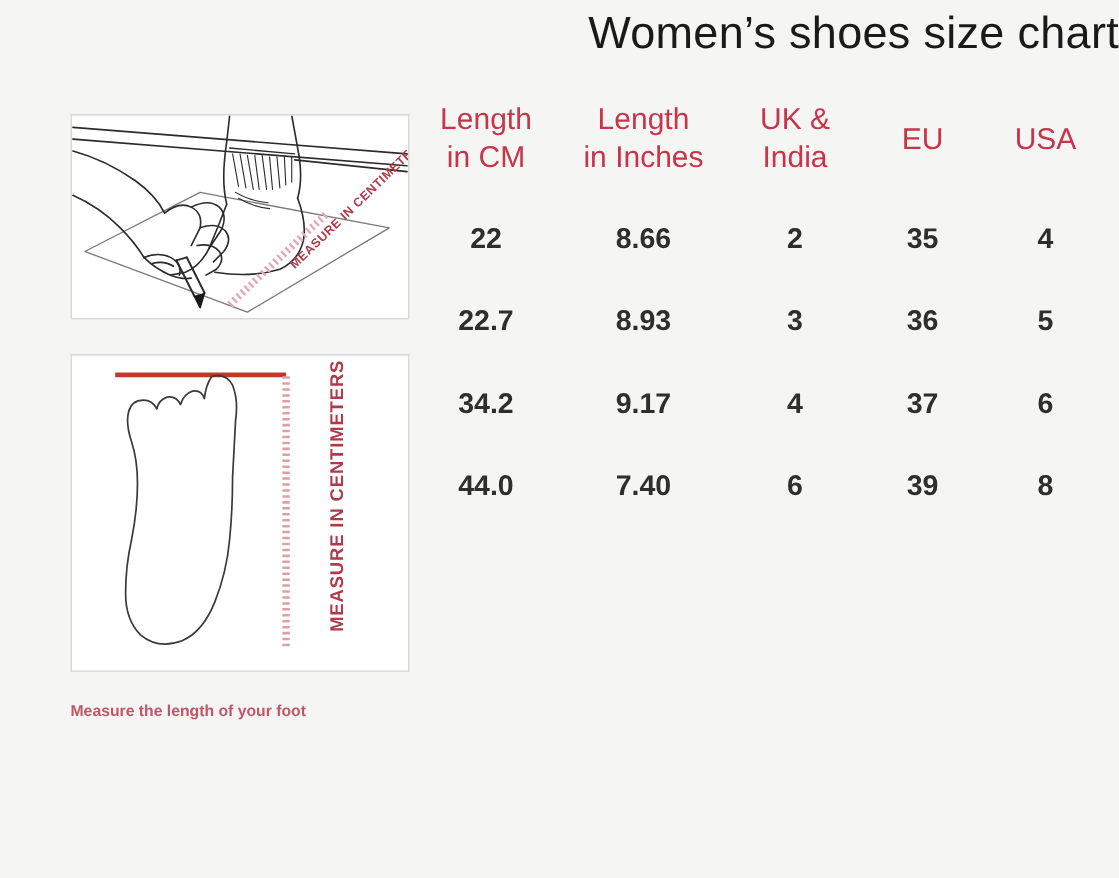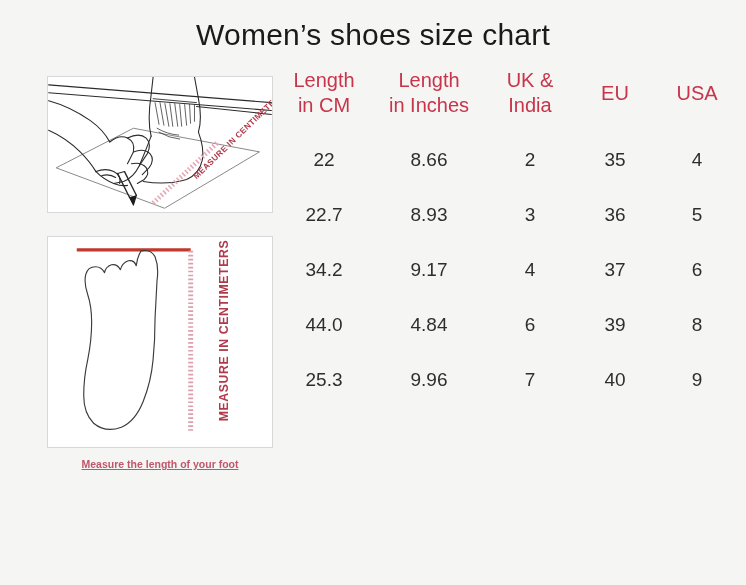--- a/index.html
+++ b/index.html
@@ -12,24 +12,24 @@
     height: 585px;
     background: #f5f5f4;
     font-family: "Liberation Sans", sans-serif;
     overflow: hidden;
     position: relative;
   }
 
   
   #page-title {
     position: absolute;
-    top: 18px;
+    top: 6px;
     left: 0;
     width: 746px;
-    text-align: center;
+    text-align: right;
     font-size: 30px;
     font-weight: 400;
     letter-spacing: 0.2px;
     color: #1a1a1a;
   }
 
   
   #illustrations {
     position: absolute;
     left: 47px;
@@ -42,27 +42,26 @@
     background: #ffffff;
     border: 1px solid #d8d8d8;
     overflow: hidden;
   }
   #figure-measure-hand { width: 226px; height: 137px; margin-bottom: 0; }
   #figure-foot-outline { width: 226px; height: 212px; margin-top: 23px; }
 
   .figure-svg { display: block; width: 100%; height: 100%; }
 
   #caption-measure {
-    margin-top: 9px;
-    text-align: center;
+    margin-top: 19px;
+    text-align: left;
     font-size: 10.5px;
     line-height: 1.42;
     font-weight: 700;
     color: #c0566a;
-    text-decoration: underline;
   }
   #caption-measure .cap-line { display: block; white-space: nowrap; }
 
   
   #size-table {
     position: absolute;
     left: 274px;
     top: 68px;
     width: 466px;
     border-collapse: collapse;
@@ -72,21 +71,21 @@
     font-weight: 400;
     color: #c8344a;
     line-height: 1.26;
     padding: 0 0 14px 0;
     vertical-align: middle;
     text-align: center;
     white-space: pre-line;
   }
   #size-table td {
     font-size: 19px;
-    font-weight: 400;
+    font-weight: 700;
     color: #2e2e2e;
     text-align: center;
     height: 55px;
     vertical-align: middle;
     padding: 0;
   }
   #size-table col.c-cm     { width: 100px; }
   #size-table col.c-in     { width: 110px; }
   #size-table col.c-uk     { width: 92px;  }
   #size-table col.c-eu     { width: 78px;  }
@@ -231,26 +230,19 @@
       </tr>
       <tr>
         <td>34.2</td>
         <td>9.17</td>
         <td>4</td>
         <td>37</td>
         <td>6</td>
       </tr>
       <tr>
         <td>44.0</td>
-        <td>4.84</td>
+        <td>7.40</td>
         <td>6</td>
         <td>39</td>
         <td>8</td>
       </tr>
-      <tr>
-        <td>25.3</td>
-        <td>9.96</td>
-        <td>7</td>
-        <td>40</td>
-        <td>9</td>
-      </tr>
     </tbody>
 </table>
 
 </body></html>

